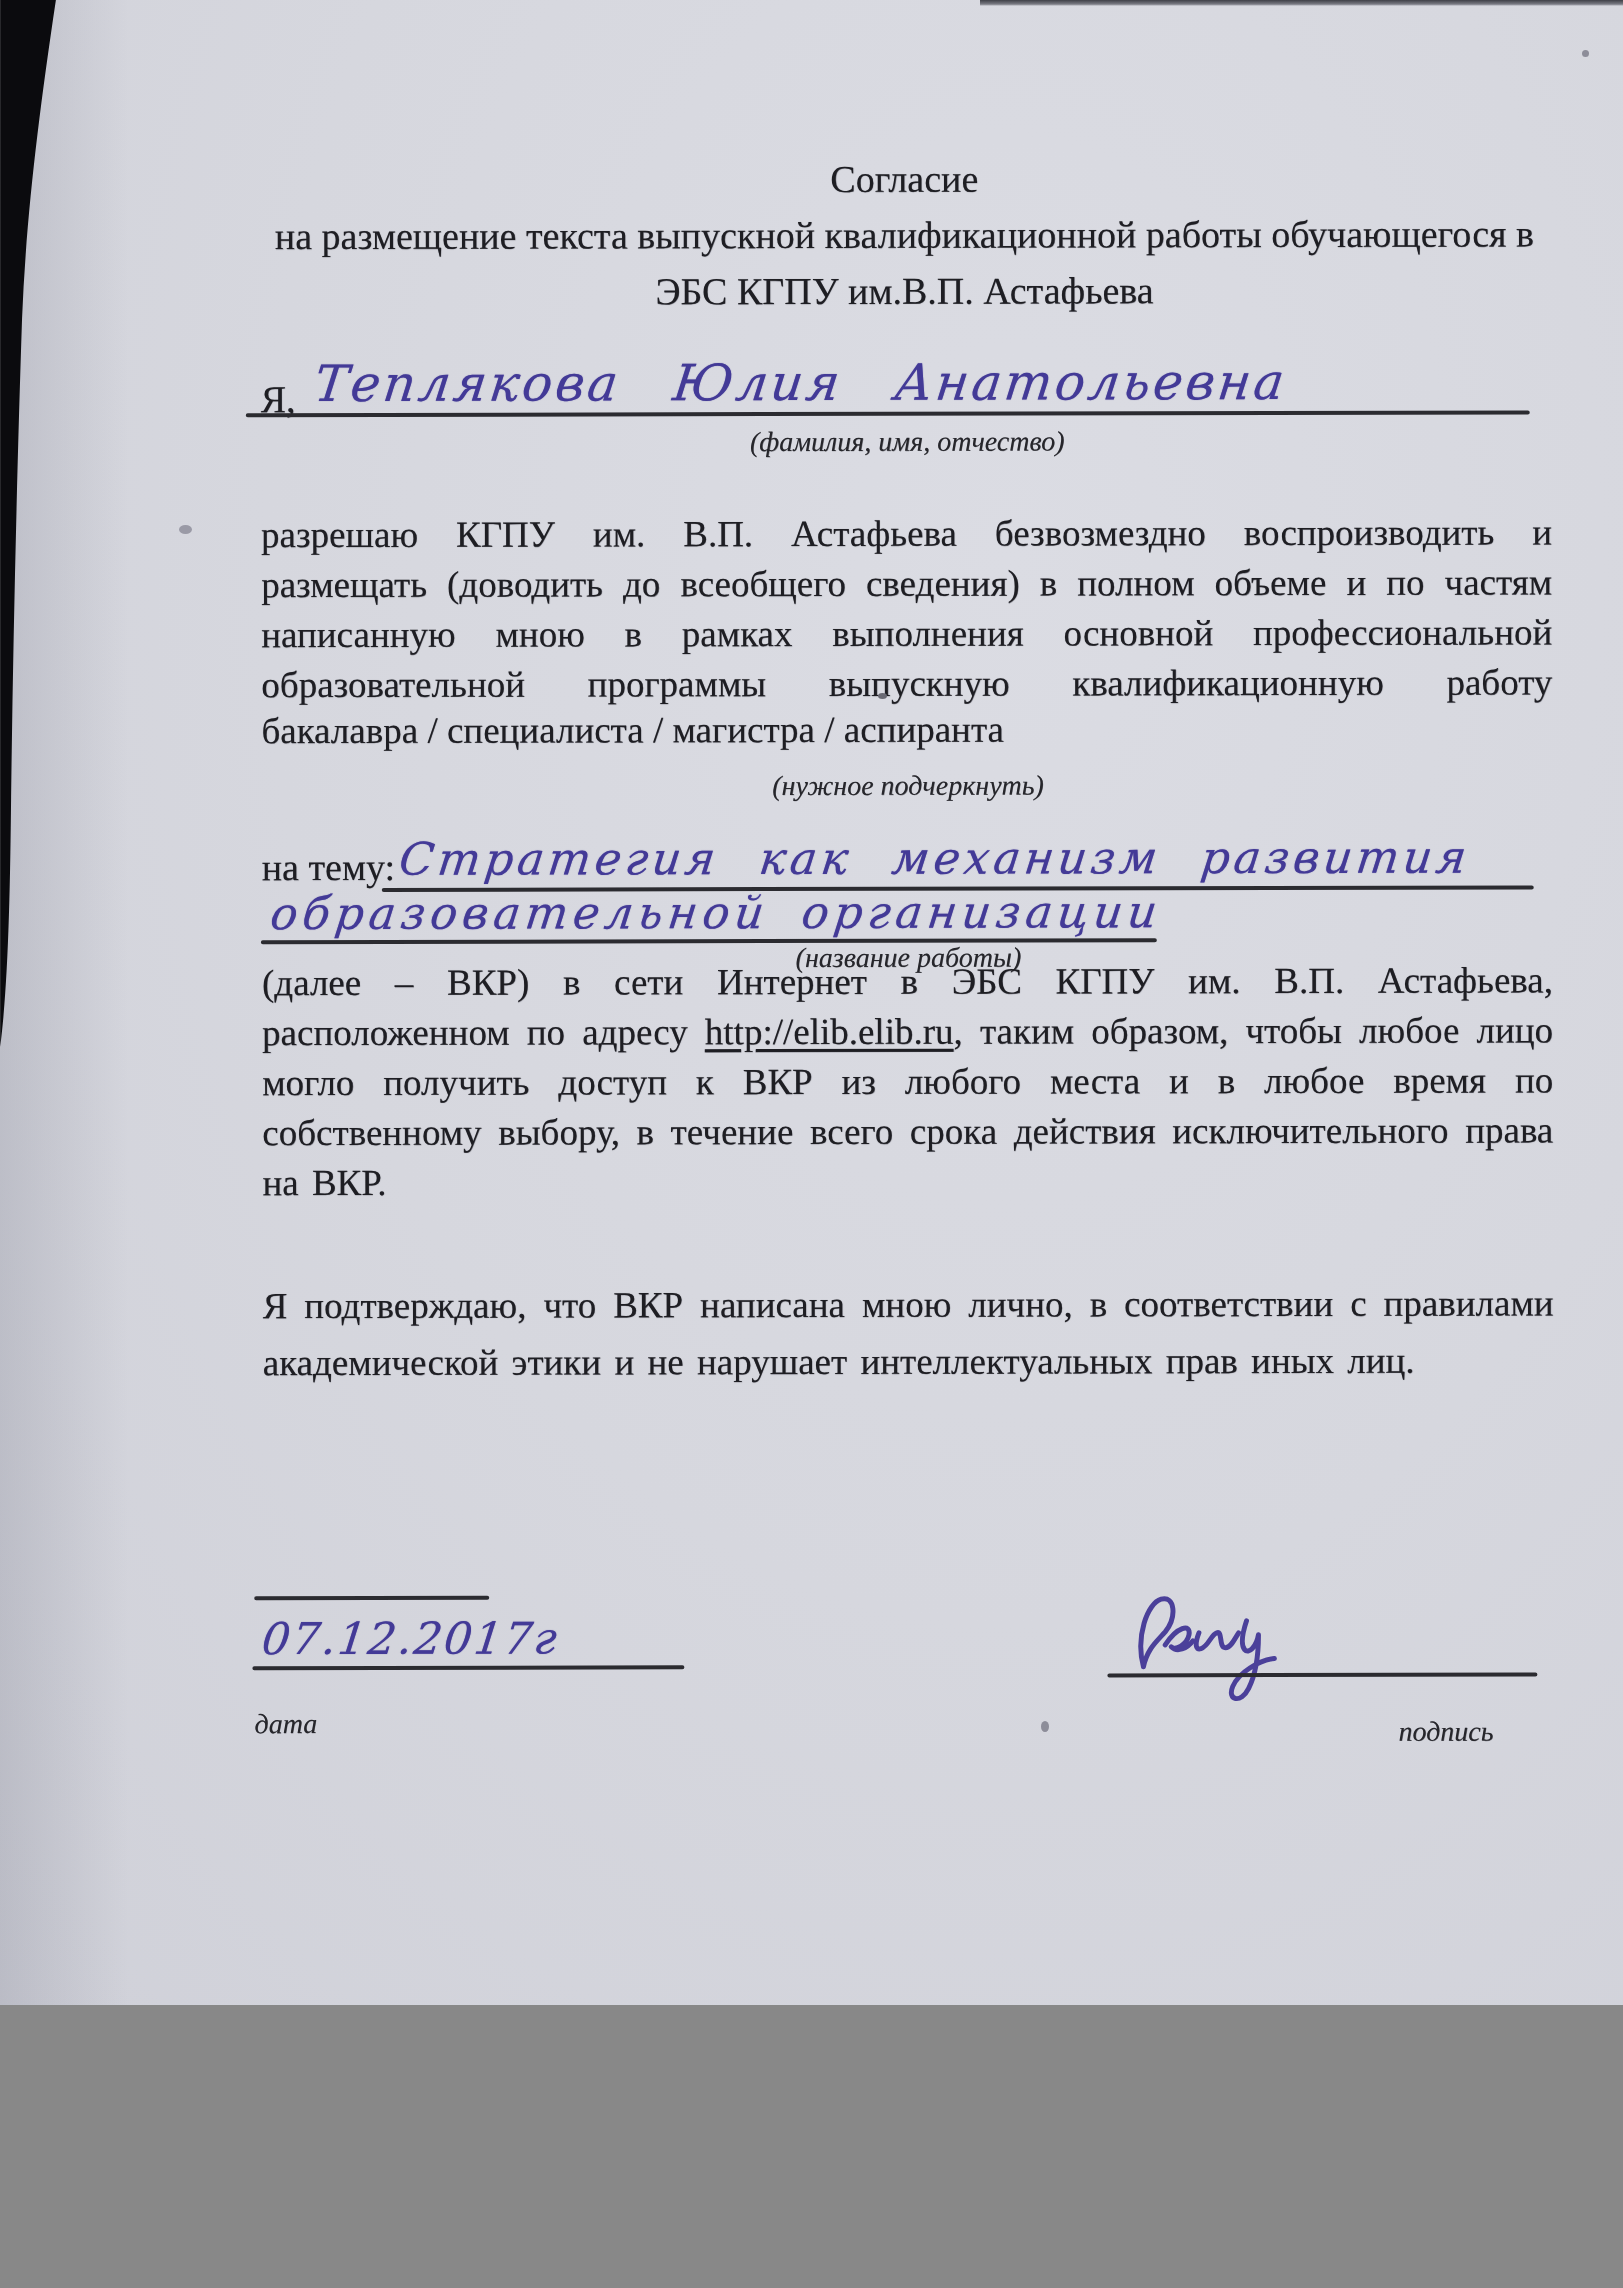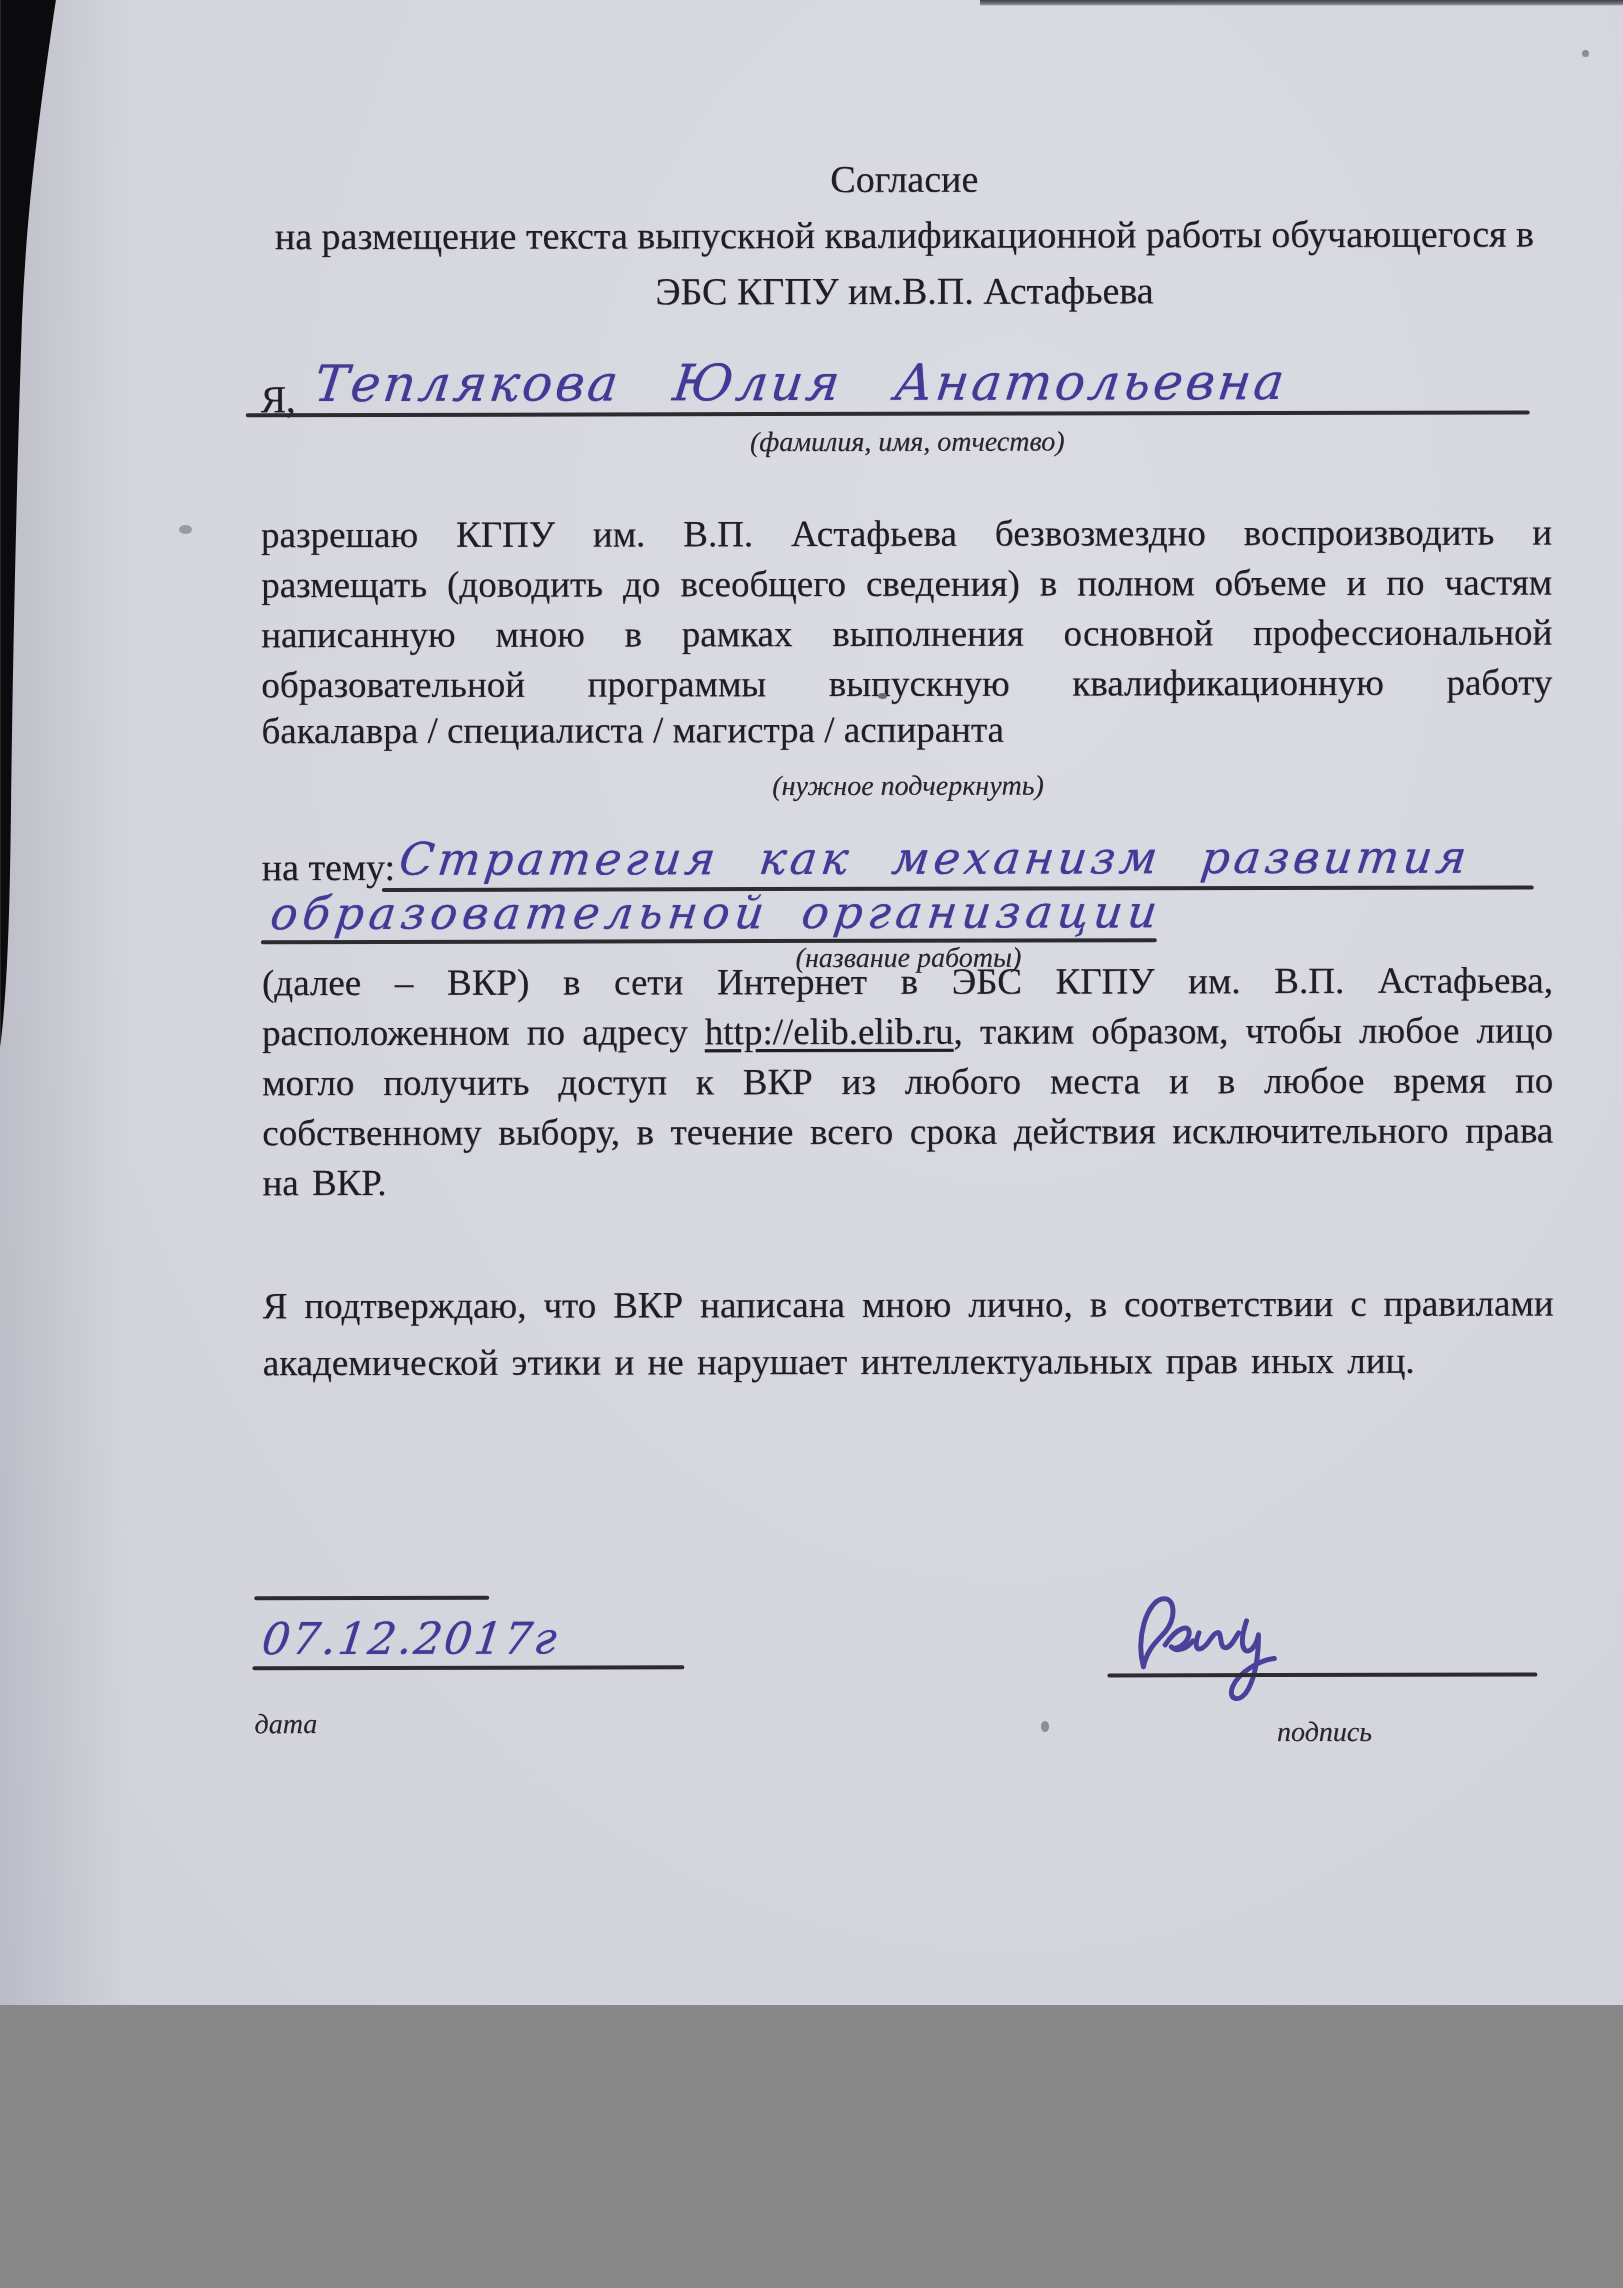--- a/index.html
+++ b/index.html
@@ -103,21 +103,21 @@
 
     <svg class="sig-svg" width="179" height="129" viewBox="0 0 180 130">
       <g fill="none" stroke="#3f3494" stroke-width="5" stroke-linecap="round" stroke-linejoin="round" opacity="0.92">
         <path d="M20 80 C12 50 24 16 38 12 C52 8 54 30 42 45 C33 55 24 62 20 80"></path>
         <path d="M42 58 C54 40 68 36 66 48 C64 58 52 64 48 60 C54 66 64 62 70 54"></path>
         <path d="M76 46 C72 56 72 64 78 62 C86 59 88 48 94 46 C100 44 96 60 102 61 C108 62 112 52 116 46"></path>
         <path d="M124 34 C120 46 118 58 122 63 C126 68 134 60 136 48 C136 64 134 86 126 102 C118 118 104 114 110 100 C116 86 136 74 152 72"></path>
       </g>
     </svg>
     <div class="rule" style="left:1106px;top:1674px;width:430px;"></div>
-    <div class="caption" style="left:1154px;width:338px;text-align:center;top:1717px;">подпись</div>
+    <div class="caption" style="left:1154px;width:338px;text-align:right;top:1717px;">подпись</div>
 
   </div>
 
   <svg class="edge-svg" width="70" height="1055" viewBox="0 0 70 1060">
     <path d="M0 0 L56 0 C38 120 26 220 22 320 C17 470 13 640 11 800 C10 900 8 990 0 1052 Z" fill="#0b0b0e"></path>
   </svg>
   <div class="top-sliver"></div>
 
   <div class="speck" style="left:179px;top:525px;width:13px;height:9px;background:#9a9aa6;"></div>
   <div class="speck" style="left:878px;top:693px;width:9px;height:6px;background:#6a6a74;"></div>

